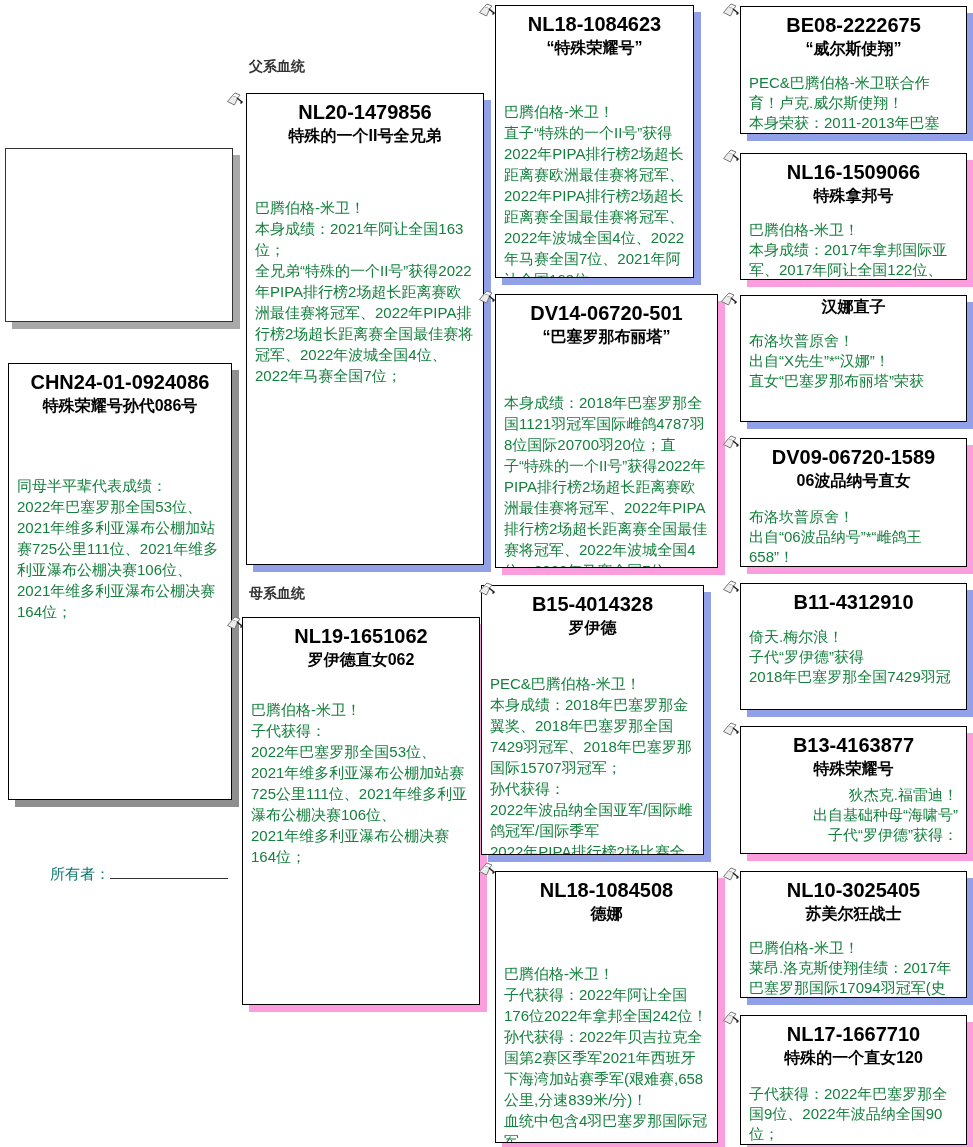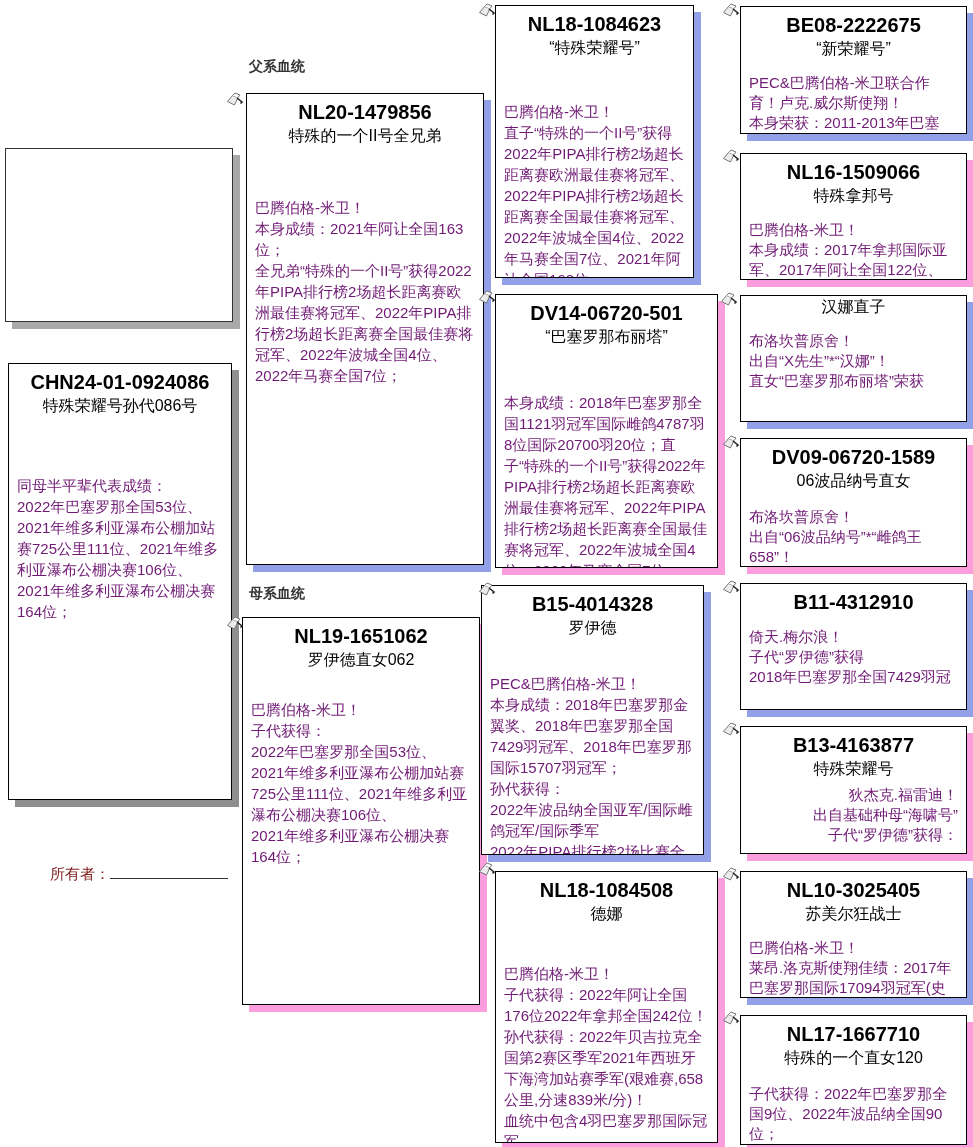--- a/index.html
+++ b/index.html
@@ -4,25 +4,25 @@
 <style>
   html,body{margin:0;padding:0;background:#ffffff;}
   .canvas{position:relative;width:973px;height:1147px;background:#fff;
           font-family:"Liberation Sans","DejaVu Sans",sans-serif;overflow:hidden;}
   .box{position:absolute;background:#fff;border:1.5px solid #000;overflow:hidden;box-sizing:border-box;}
   .box.male{box-shadow:7px 7px 0 0 #92a0e8;}
   .box.female{box-shadow:7px 7px 0 0 #fc9ede;}
   .box.neutral{box-shadow:7px 7px 0 0 #8f8f8f;}
   .box.photo{border-color:#333;box-shadow:7px 7px 0 0 #a9a9a9;}
   .ring{font-size:20px;font-weight:bold;color:#000;text-align:center;line-height:26px;padding-top:5px;}
-  .bname{font-size:16px;font-weight:normal;color:#000;text-align:center;line-height:22px;}
-  .body{font-size:15px;color:#701a75;line-height:21px;padding:0 8px;white-space:pre-line;text-align:left;}
+  .bname{font-size:16px;font-weight:bold;color:#000;text-align:center;line-height:22px;}
+  .body{font-size:15px;color:#15803d;line-height:21px;padding:0 8px;white-space:pre-line;text-align:left;}
   .sm .body{line-height:20px;}
   .branch-label{position:absolute;font-size:14px;font-weight:bold;color:#333;}
-  .owner{position:absolute;font-size:15px;color:#7f1d1d;}
+  .owner{position:absolute;font-size:15px;color:#0f766e;}
   .owner .fill-line{display:inline-block;width:118px;height:14px;border-bottom:1.5px solid #333;}
   .clip{position:absolute;width:18px;height:16px;}
 </style>
 </head>
 <body>
 
 <div class="canvas">
 
   <div class="branch-label" style="left:249px;top:58px;">父系血统</div>
   <div class="branch-label" style="left:249px;top:585px;">母系血统</div>
@@ -83,21 +83,21 @@
     <div class="ring">NL18-1084508</div>
     <div class="bname">德娜</div>
     <div class="body" style="margin-top:38px;">巴腾伯格-米卫！
 子代获得：2022年阿让全国176位2022年拿邦全国242位！
 孙代获得：2022年贝吉拉克全国第2赛区季军2021年西班牙下海湾加站赛季军(艰难赛,658公里,分速839米/分)！
 血统中包含4羽巴塞罗那国际冠军</div>
   </div>
 
   <div class="box male sm" style="left:740px;top:6px;width:227px;height:128px;">
     <div class="ring">BE08-2222675</div>
-    <div class="bname">“新荣耀号”</div>
+    <div class="bname">“威尔斯使翔”</div>
     <div class="body" style="margin-top:13px;">PEC&amp;巴腾伯格-米卫联合作育！卢克.威尔斯使翔！
 本身荣获：2011-2013年巴塞</div>
   </div>
 
   <div class="box female sm" style="left:740px;top:153px;width:227px;height:127px;">
     <div class="ring">NL16-1509066</div>
     <div class="bname">特殊拿邦号</div>
     <div class="body" style="margin-top:13px;">巴腾伯格-米卫！
 本身成绩：2017年拿邦国际亚军、2017年阿让全国122位、</div>
   </div>

